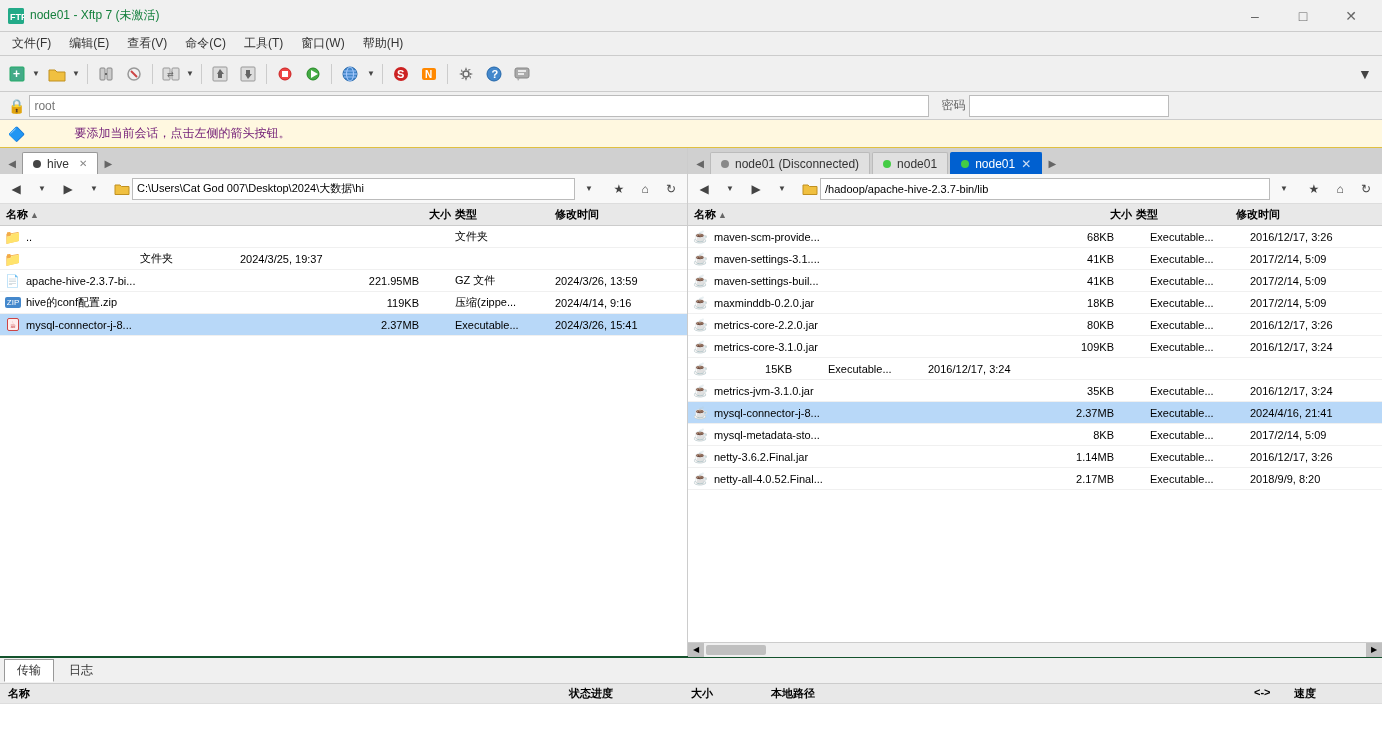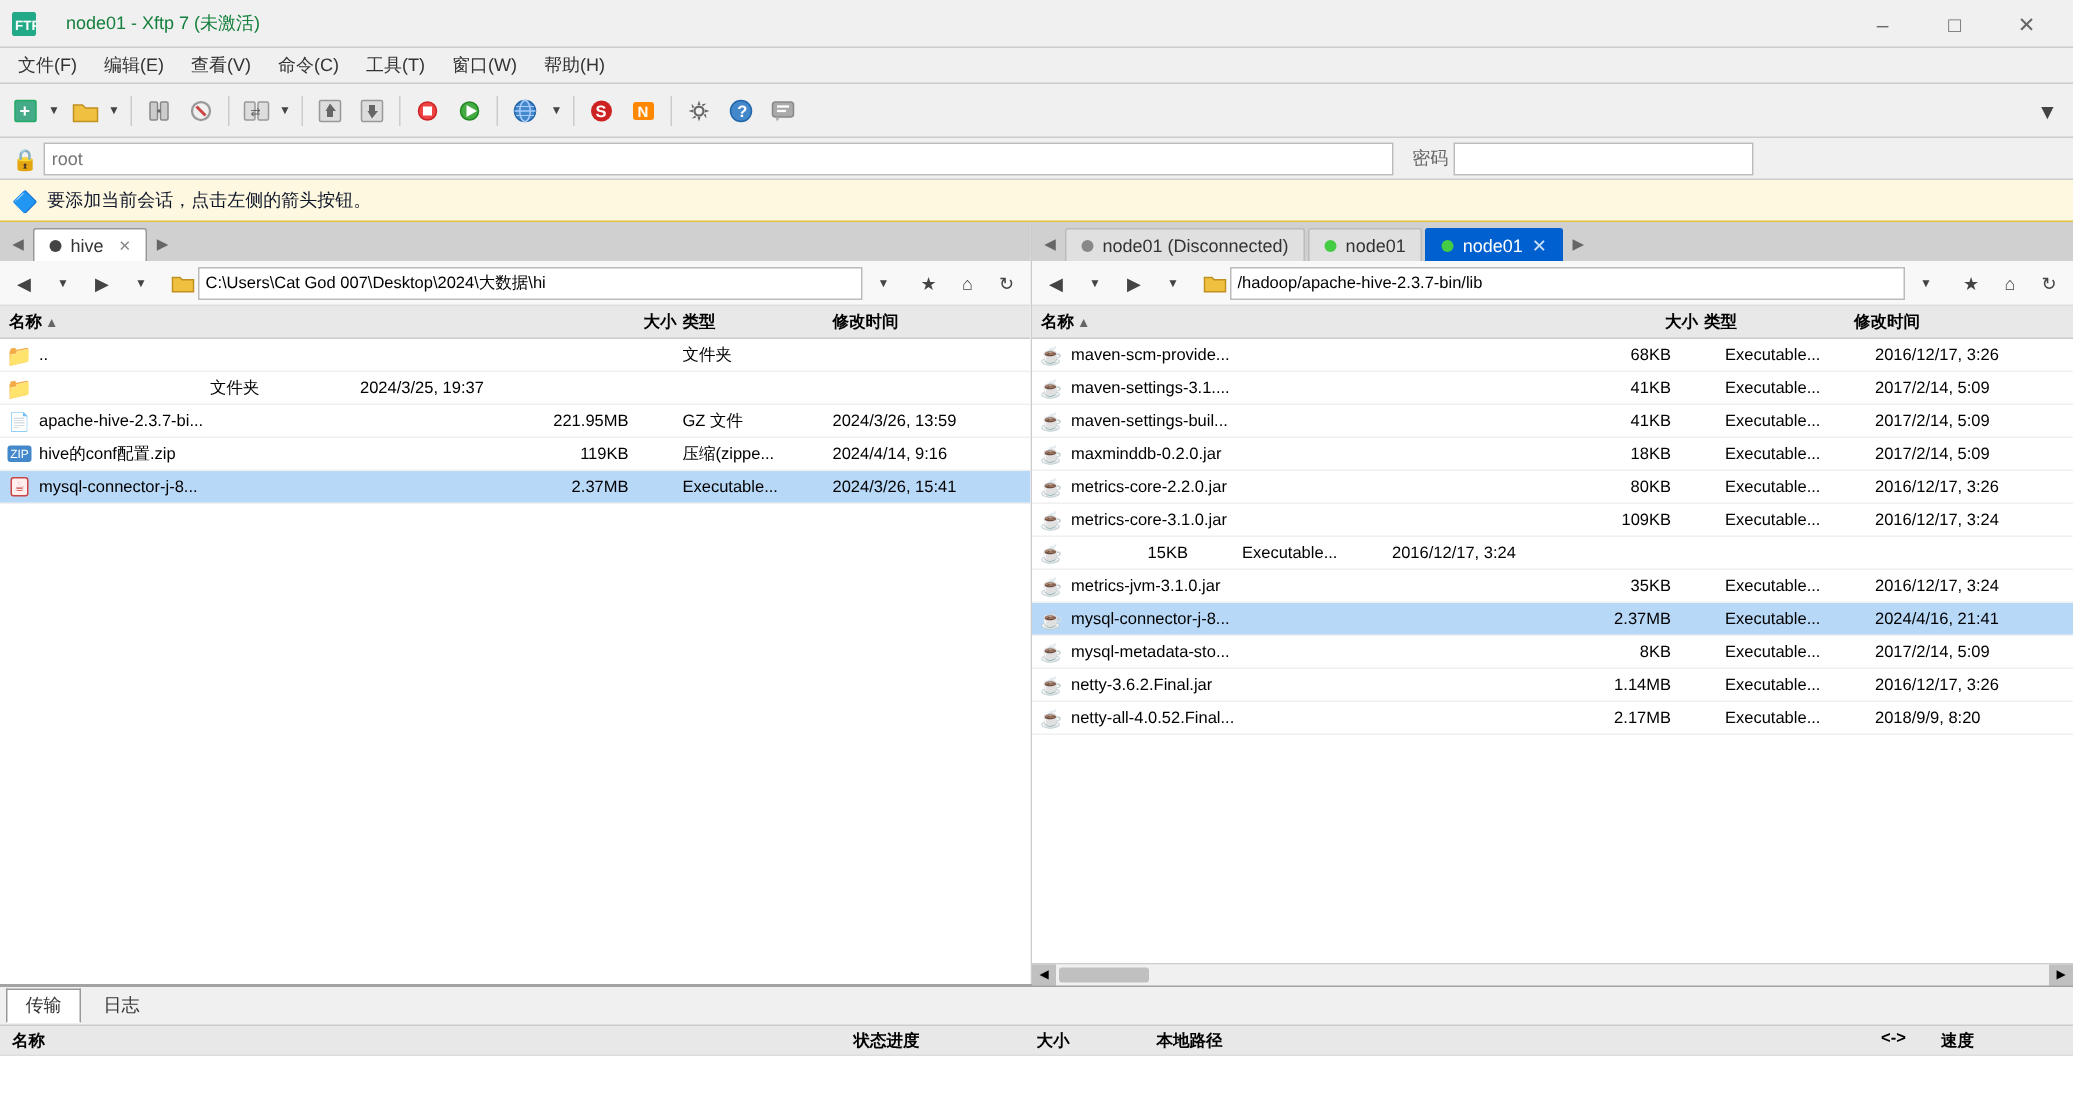--- a/index.html
+++ b/index.html
@@ -1,20 +1,20 @@
 <!DOCTYPE html>
 <html><head>
   <meta charset="utf-8">
   <style>
     * { box-sizing: border-box; margin: 0; padding: 0; }
     body { font-family: 'Microsoft YaHei', 'SimSun', Arial, sans-serif; font-size: 12px; background: #f0f0f0; color: #000; width: 1382px; height: 740px; overflow: hidden; }
     
     
     .title-bar { background: #f0f0f0; height: 32px; display: flex; align-items: center; padding: 0 8px; border-bottom: 1px solid #ccc; justify-content: space-between; }
-    .title-bar-left { display: flex; align-items: center; gap: 20px; }
+    .title-bar-left { display: flex; align-items: center; gap: 6px; }
     .title-icon { width: 16px; height: 16px; background: #4a8; border-radius: 2px; display: flex; align-items: center; justify-content: center; color: white; font-size: 9px; font-weight: bold; }
     .title-text { font-size: 12px; color: #15803d; }
     .title-controls { display: flex; gap: 2px; }
     .title-btn { width: 46px; height: 32px; display: flex; align-items: center; justify-content: center; cursor: pointer; font-size: 14px; color: #666; background: transparent; border: none; }
 
     
     .menu-bar { background: #f0f0f0; height: 24px; display: flex; align-items: center; padding: 0 4px; border-bottom: 1px solid #ccc; gap: 2px; }
     .menu-item { padding: 2px 8px; cursor: pointer; font-size: 12px; color: #333; }
 
     
@@ -26,21 +26,21 @@
 
     
     .conn-bar { background: #f0f0f0; height: 28px; display: flex; align-items: center; padding: 0 8px; border-bottom: 1px solid #ccc; gap: 4px; }
     .lock-icon { font-size: 14px; color: #888; }
     .conn-input { flex: 1; height: 22px; border: 1px solid #bbb; padding: 0 4px; font-size: 12px; background: white; }
     .conn-label { font-size: 12px; color: #666; margin-left: 8px; }
 
     
     .info-bar { background: #fff8e0; height: 28px; display: flex; align-items: center; padding: 0 8px; border-bottom: 1px solid #e0c040; gap: 6px; }
     .info-arrow { color: #cc6600; font-size: 14px; }
-    .info-text { font-size: 12px; color: #0f172a; }
+    .info-text { font-size: 12px; color: #701a75; margin-left: 43px; }
 
     
     .main-content { display: flex; height: calc(740px - 32px - 24px - 36px - 28px - 28px - 56px - 28px); }
 
     
     .left-panel { width: 688px; border-right: 1px solid #ccc; display: flex; flex-direction: column; }
     .right-panel { flex: 1; display: flex; flex-direction: column; }
 
     
     .tabs-bar { height: 26px; display: flex; align-items: flex-end; background: #d0d0d0; padding: 0 4px; gap: 2px; }
@@ -75,21 +75,21 @@
     
     .folder-icon { color: #f0c040; font-size: 14px; }
 
     
     .right-tabs { height: 26px; display: flex; align-items: flex-end; background: #d0d0d0; padding: 0 4px; gap: 2px; }
     .right-tab { height: 22px; padding: 0 10px; display: flex; align-items: center; gap: 6px; background: #e0e0e0; border: 1px solid #bbb; border-bottom: none; cursor: pointer; font-size: 12px; color: #333; border-radius: 2px 2px 0 0; }
     .right-tab.active { background: #0060d0; color: white; border-color: #0060d0; }
     .right-tab .tab-dot { width: 8px; height: 8px; border-radius: 50%; }
 
     
-    .bottom-panel { height: 84px; border-top: 2px solid #a3a3a3; background: #f0f0f0; display: flex; flex-direction: column; }
+    .bottom-panel { height: 84px; border-top: 2px solid #14532d; background: #f0f0f0; display: flex; flex-direction: column; }
     .bottom-tabs { height: 26px; display: flex; align-items: center; padding: 0 4px; gap: 2px; border-bottom: 1px solid #ccc; }
     .bottom-tab { padding: 2px 12px; cursor: pointer; font-size: 12px; color: #333; border: 1px solid transparent; }
     .bottom-tab.active { border-color: #999; background: white; border-bottom-color: white; }
     .bottom-header { display: flex; padding: 2px 4px; background: #e8e8e8; border-bottom: 1px solid #ddd; }
     .bottom-col { font-size: 11px; font-weight: bold; }
     .bottom-col-name { flex: 1; }
     .bottom-col-status { width: 100px; text-align: right; }
     .bottom-col-progress { width: 100px; }
     .bottom-col-size { width: 80px; }
     .bottom-col-local { flex: 1; }

